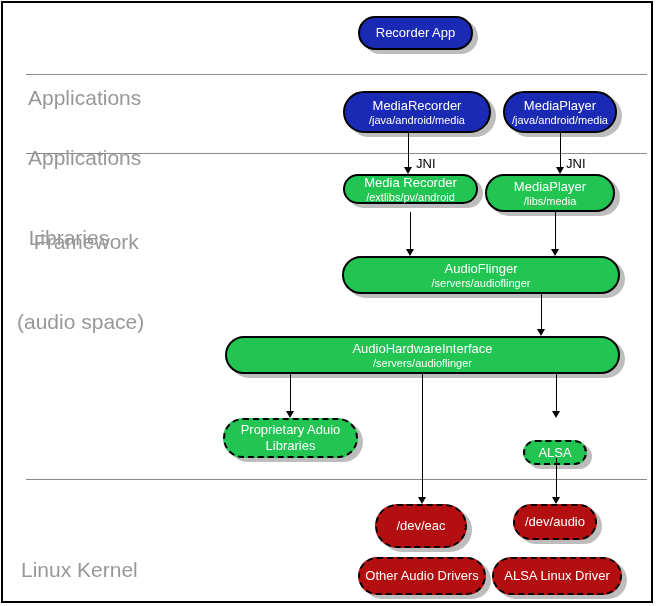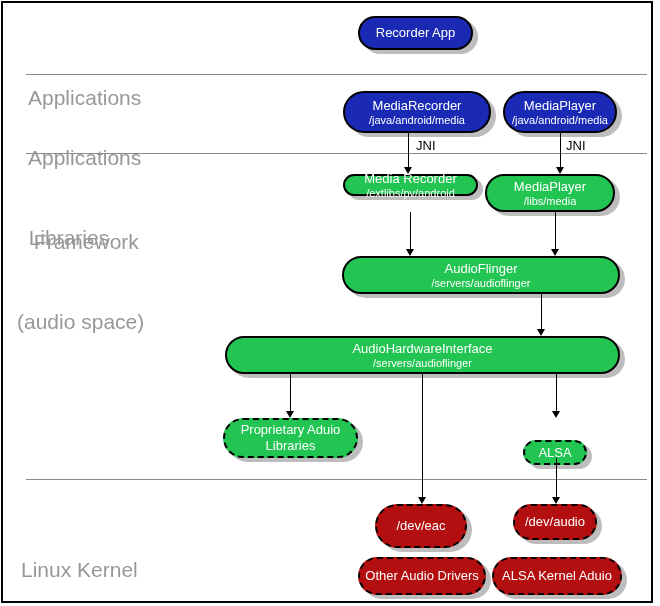--- a/index.html
+++ b/index.html
@@ -13,21 +13,21 @@
         border:2px solid #000;box-shadow:5px 4px 0 var(--shadow);}
   .pill.dashed{border-style:dashed;}
   .pill.blue{background:var(--blue);}
   .pill.green{background:var(--green);}
   .pill.red{background:var(--red);}
   .pill .t{font-size:13px;line-height:16px;}
   .pill .s{font-size:11px;line-height:13px;}
   .vline{position:absolute;width:1px;background:#000;}
   .arrowhead{position:absolute;width:0;height:0;border-left:4px solid transparent;
              border-right:4px solid transparent;border-top:7px solid #000;}
-  .jni{position:absolute;color:#000;font-size:13px;line-height:15px;}
+  .jni{position:absolute;color:#000;font-size:13px;line-height:15px;margin-top:18px;}
 </style>
 </head>
 <body>
 
 <div class="canvas">
   <div class="frame"></div>
 
   <div class="divider" style="top:74px"></div>
   <div class="divider" style="top:153px"></div>
   <div class="divider" style="top:479px"></div>
@@ -61,21 +61,21 @@
   </div>
 
   <div class="vline" style="left:408px;top:133px;height:34px"></div>
   <div class="arrowhead" style="left:404px;top:167px"></div>
   <div class="jni" style="left:416px;top:138px">JNI</div>
 
   <div class="vline" style="left:560px;top:133px;height:34px"></div>
   <div class="arrowhead" style="left:556px;top:167px"></div>
   <div class="jni" style="left:566px;top:138px">JNI</div>
 
-  <div class="pill green" style="left:343px;top:174px;width:135px;height:22px">
+  <div class="pill green" style="left:343px;top:174px;width:135px;height:30px">
     <div class="t">Media Recorder</div>
     <div class="s">/extlibs/pv/android</div>
   </div>
   <div class="pill green" style="left:485px;top:174px;width:130px;height:38px">
     <div class="t">MediaPlayer</div>
     <div class="s">/libs/media</div>
   </div>
 
   <div class="vline" style="left:410px;top:212px;height:37px"></div>
   <div class="arrowhead" style="left:406px;top:249px"></div>
@@ -116,15 +116,15 @@
   <div class="pill red dashed" style="left:375px;top:504px;width:92px;height:44px">
     <div class="t">/dev/eac</div>
   </div>
   <div class="pill red dashed" style="left:513px;top:504px;width:84px;height:36px">
     <div class="t">/dev/audio</div>
   </div>
   <div class="pill red dashed" style="left:358px;top:557px;width:128px;height:38px">
     <div class="t">Other Audio Drivers</div>
   </div>
   <div class="pill red dashed" style="left:492px;top:557px;width:130px;height:38px">
-    <div class="t">ALSA Kernel Aduio</div>
+    <div class="t">ALSA Linux Driver</div>
   </div>
 </div>
 
 </body></html>

